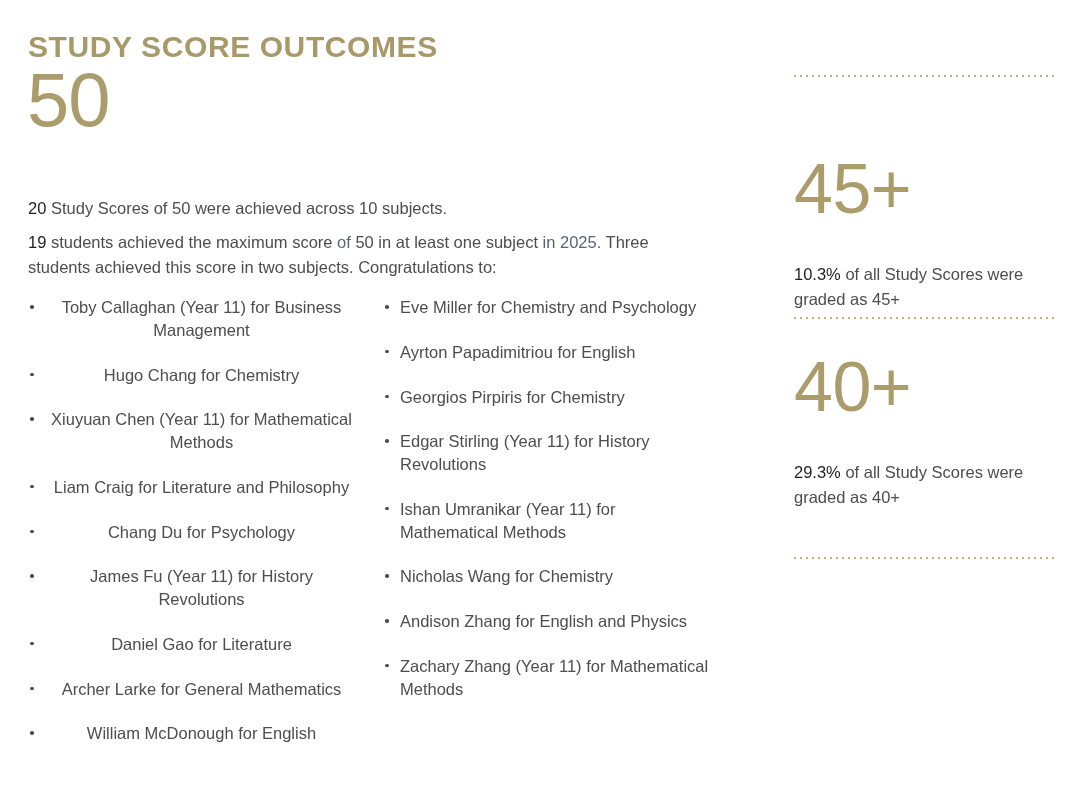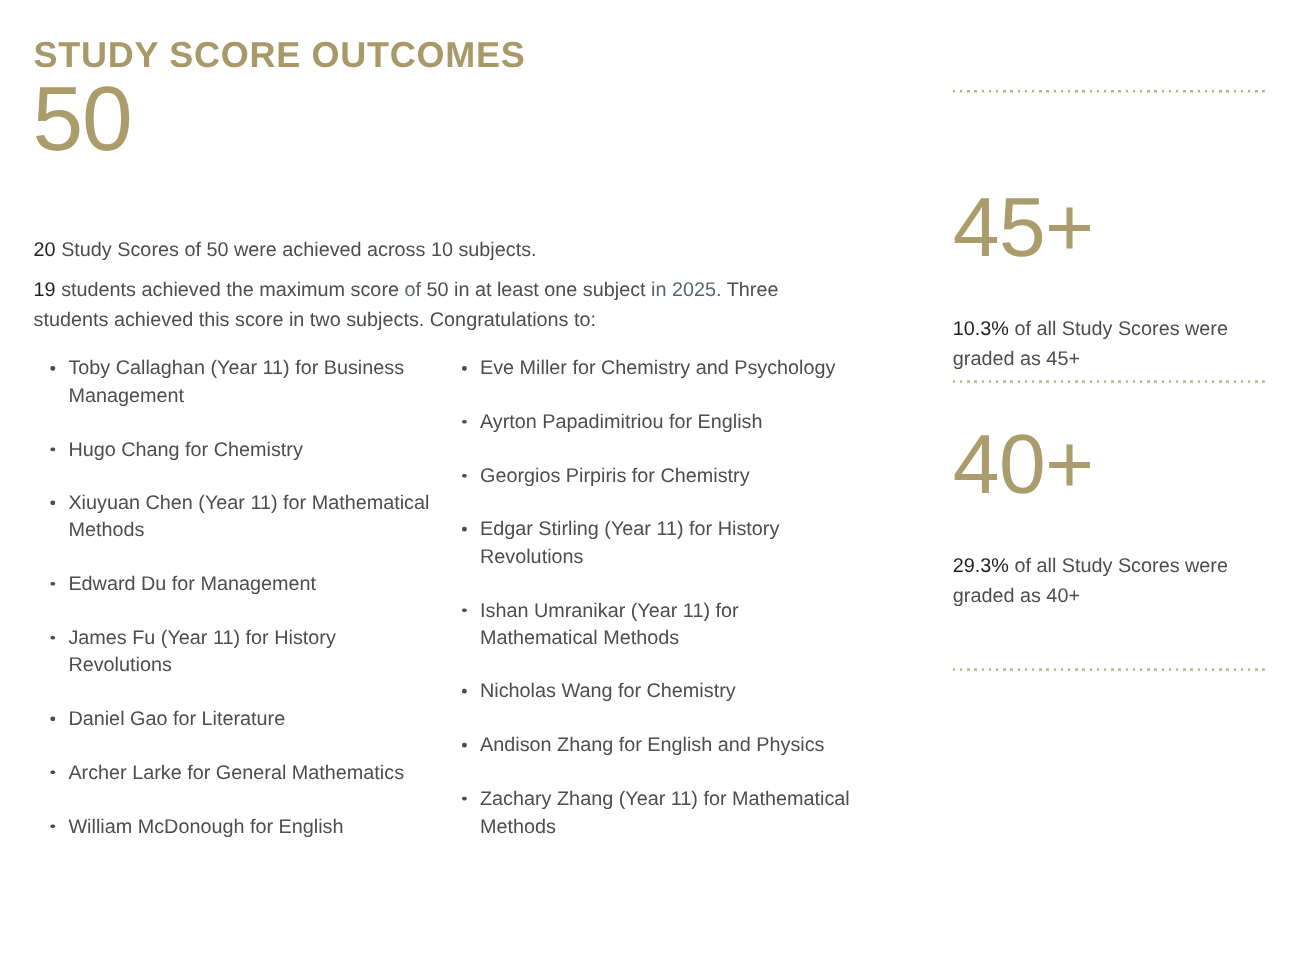--- a/index.html
+++ b/index.html
@@ -73,21 +73,21 @@
   .lists {
     position: absolute;
     left: 28px;
     top: 296px;
     width: 700px;
   }
   .col {
     position: absolute;
     top: 0;
   }
-  .col-left  { left: 12px;   width: 330px; }
+  .col-left  { left: 0px;   width: 330px; text-align: center; }
   .col-right { left: 355px; width: 330px; }
 
   ul.bullets {
     list-style: none;
     margin: 0;
     padding: 0;
   }
   ul.bullets li {
     position: relative;
     padding-left: 17px;
@@ -172,21 +172,22 @@
     <p class="para para-2">
       <b>19</b><span> students achieved the maximum score </span><span class="tint">of</span><span> 50 in at least one subject </span><span class="tint">in 2025.</span><span> Three students achieved this score in two subjects. Congratulations to:</span>
     </p>
 
     <div class="lists">
       <div class="col col-left">
         <ul class="bullets">
             <li>Toby Callaghan (Year 11) for Business Management</li>
             <li>Hugo Chang for Chemistry</li>
             <li>Xiuyuan Chen (Year 11) for Mathematical Methods</li>
-            <li>Edward Du for Management</li>
+            <li>Liam Craig for Literature and Philosophy</li>
+            <li>Chang Du for Psychology</li>
             <li>James Fu (Year 11) for History Revolutions</li>
             <li>Daniel Gao for Literature</li>
             <li>Archer Larke for General Mathematics</li>
             <li>William McDonough for English</li>
           </ul>
       </div>
       <div class="col col-right">
         <ul class="bullets">
             <li>Eve Miller for Chemistry and Psychology</li>
             <li>Ayrton Papadimitriou for English</li>

